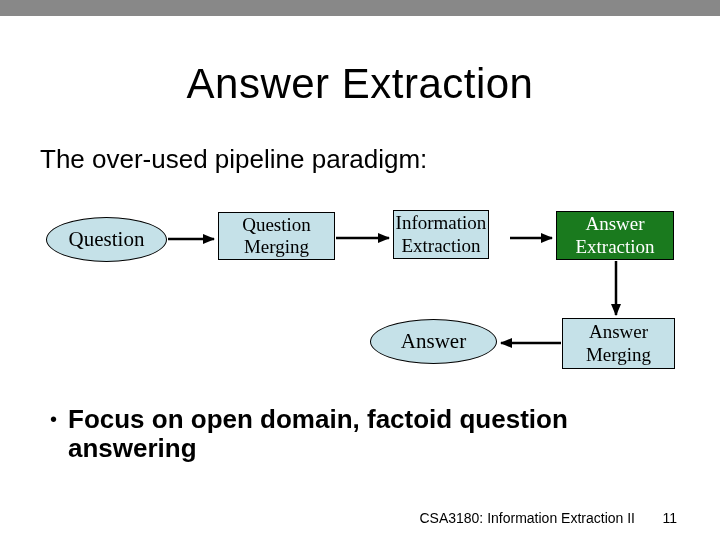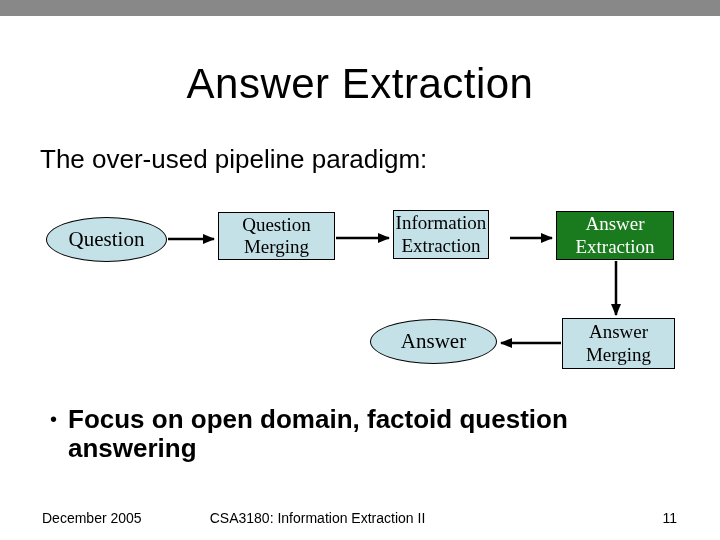--- a/index.html
+++ b/index.html
@@ -73,21 +73,21 @@
     position:absolute;
     left:50px; top:389px;
     display:flex;
     font-size:26px;
     line-height:29px;
   }
   .bullet-marker { width:18px; flex:0 0 18px; font-size:20px; }
   .bullet-text { max-width:500px;font-weight:bold; }
   
   .footer-date   { position:absolute; left:42px;  top:494px; font-size:14px; }
-  .footer-course { position:absolute; left:0; top:494px; width:635px; text-align:center; font-size:14px; }
+  .footer-course { position:absolute; left:0; top:494px; width:635px; text-align:right; font-size:14px; }
   .footer-page   { position:absolute; right:43px; top:494px; font-size:14px; }
 </style>
 </head>
 <body>
 
 <div class="slide">
 
   <div class="slide-title">Answer Extraction</div>
 
   <div class="subtitle">The over-used pipeline paradigm:</div>
@@ -131,17 +131,16 @@
   <div class="node box" id="node-answer-merging">
     <span>Answer</span>
     <span>Merging</span>
   </div>
 
   <div class="bullet-row">
     <span class="bullet-marker">•</span>
     <span class="bullet-text">Focus on open domain, factoid question answering</span>
   </div>
 
-  <div class="footer-date">December 2005</div>
   <div class="footer-course">CSA3180: Information Extraction II</div>
   <div class="footer-page">11</div>
 
 </div>
 
 </body></html>

